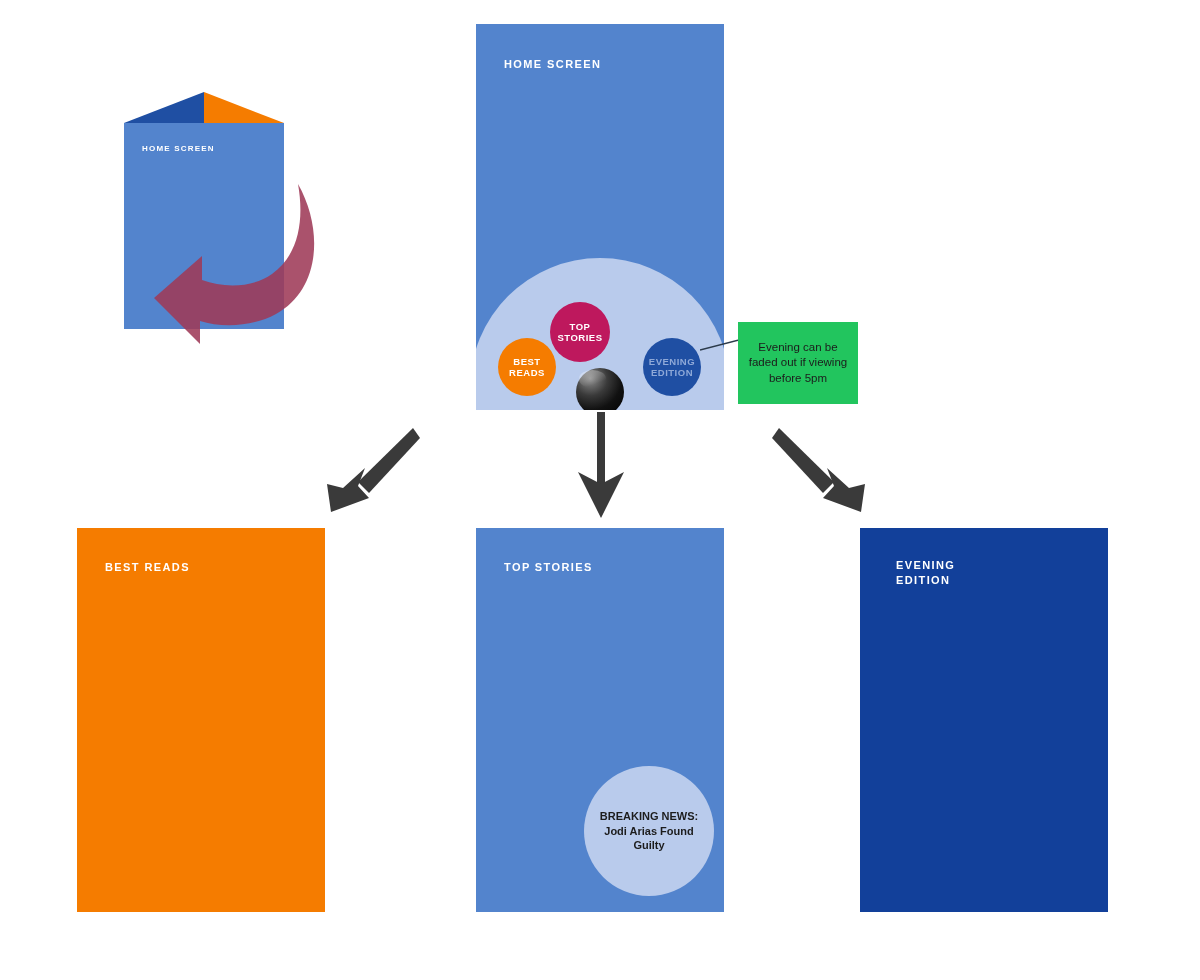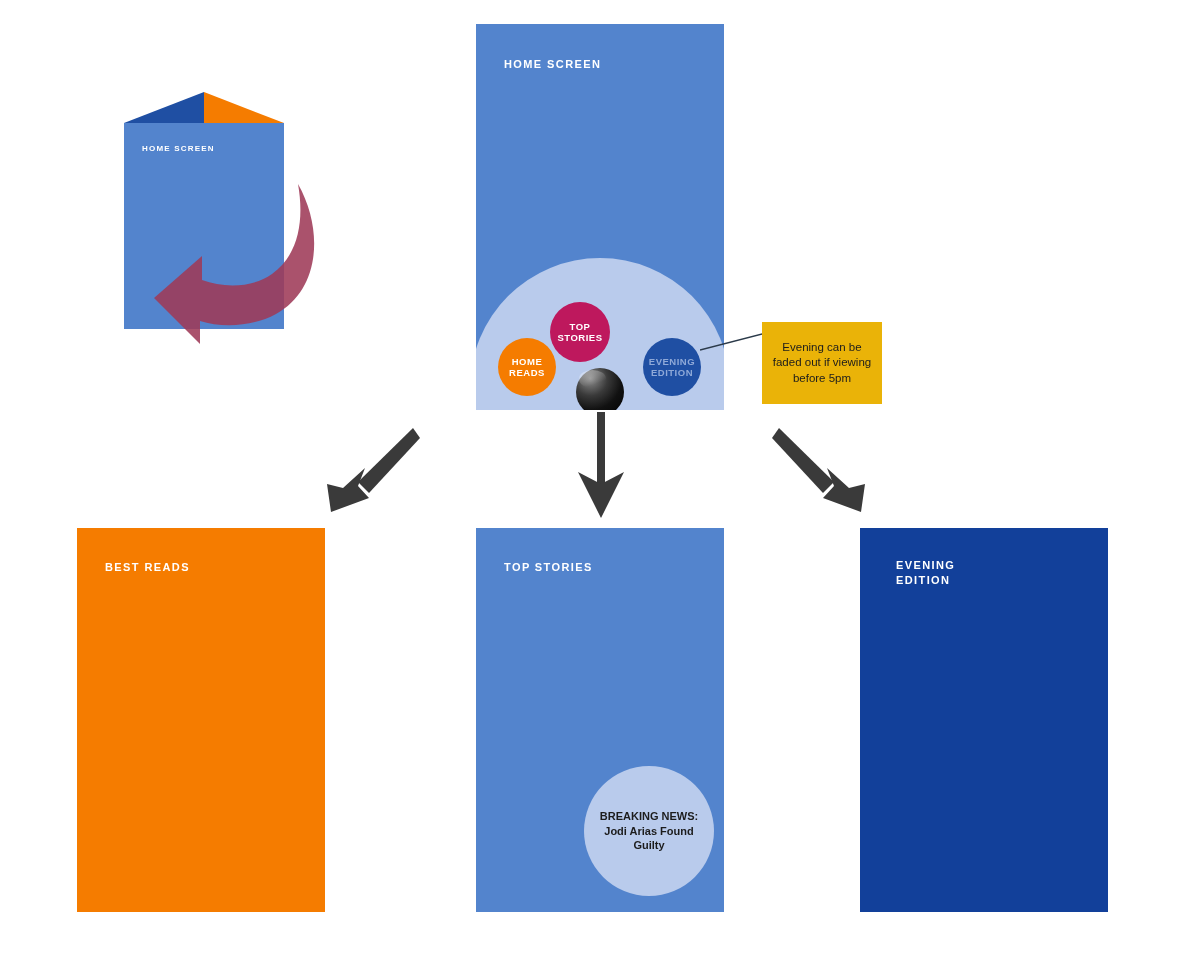--- a/index.html
+++ b/index.html
@@ -83,25 +83,24 @@
     position: absolute; left: 0; top: 23px; width: 56px;
     text-align: center; color: #ffffff;
     font-family: "DejaVu Sans", sans-serif;
     font-size: 17px; font-weight: bold; letter-spacing: -1px; margin-top: 36px;
   }
 
   
   #callout-line { position: absolute; left: 700px; top: 322px; width: 70px; height: 30px; }
   #callout {
     position: absolute; left: 738px; top: 322px; width: 120px; height: 82px;
-    background: #eab308;
+    background: #22c55e;
     display: flex; align-items: center; justify-content: center;
     text-align: center; color: #1c1c1c; font-size: 11.5px; line-height: 1.35;
     padding: 4px 6px;
-    margin-left: 24px;
   }
 
   
   #panel-best-reads {
     left: 77px; top: 528px; width: 248px; height: 384px;
     background: #f57c00;
   }
   #panel-best-reads .screen-title { left: 28px; top: 32px; font-size: 11px; }
 
   #panel-top-stories {
@@ -150,21 +149,21 @@
     </svg>
   </div>
 
   <div class="screen" id="home-screen">
     <div class="screen-title">HOME SCREEN</div>
 
     <div id="home-dome"></div>
 
     <div class="bubble" id="bubble-top-stories">TOP
 STORIES</div>
-    <div class="bubble" id="bubble-best-reads">HOME
+    <div class="bubble" id="bubble-best-reads">BEST
 READS</div>
     <div class="bubble" id="bubble-evening">EVENING
 EDITION</div>
 
     <div id="abc-logo">
       <div id="abc-disc"></div>
       <div id="abc-word">abc</div>
 
     </div>
   </div>

